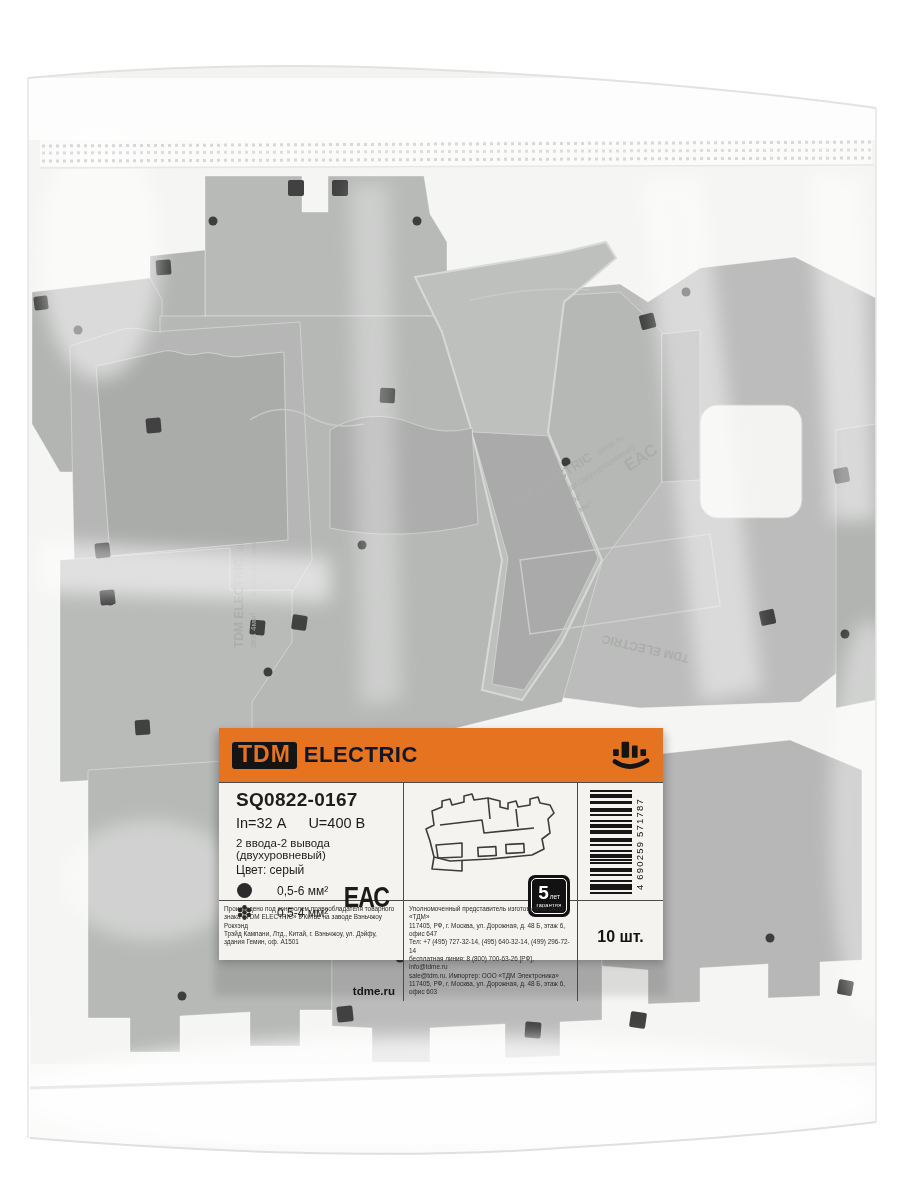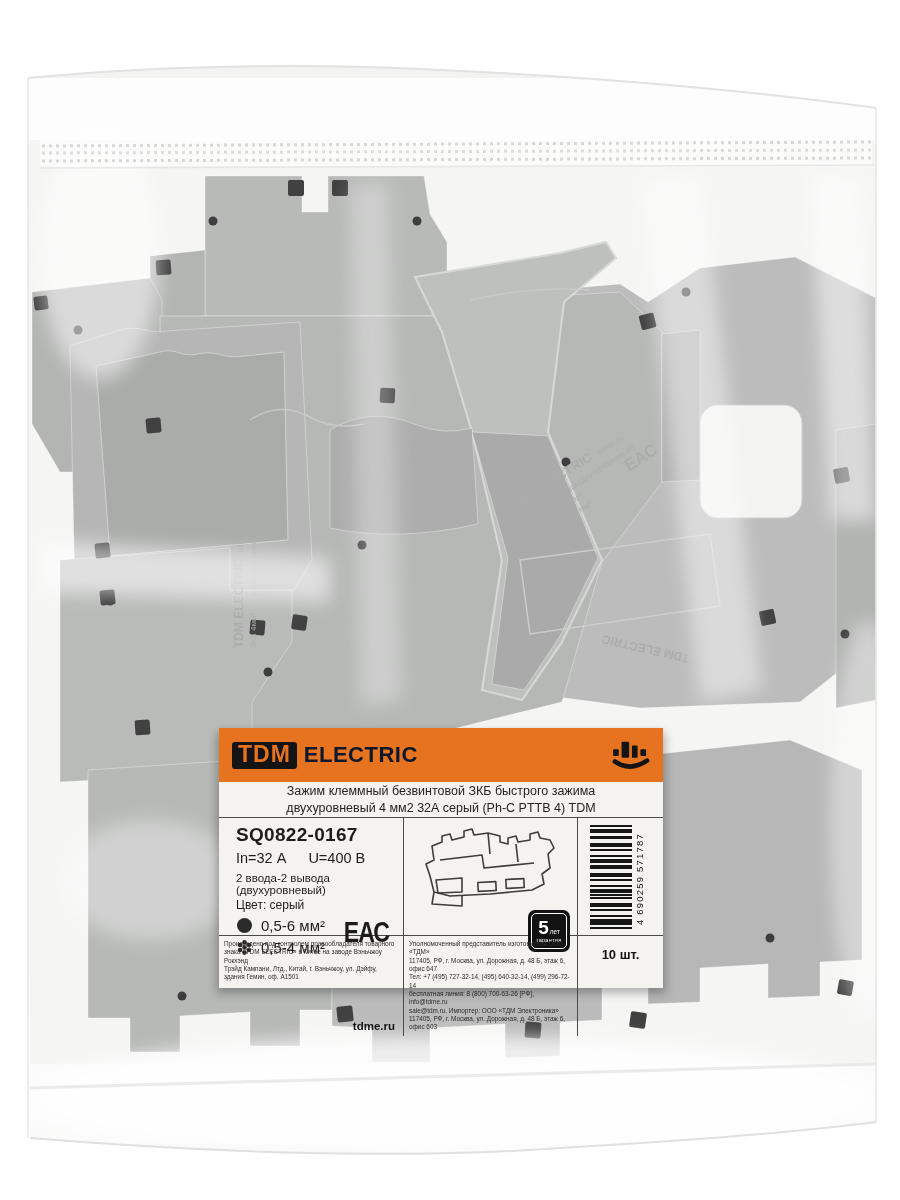--- a/index.html
+++ b/index.html
@@ -1,42 +1,42 @@
 <!DOCTYPE html>
 <html><head>
 <meta charset="utf-8">
 <style>
   html,body{margin:0;padding:0;background:#ffffff;}
   .scene{position:relative;width:900px;height:1200px;overflow:hidden;background:#ffffff;
          font-family:"Liberation Sans",sans-serif;}
   .scene svg.photo{position:absolute;left:0;top:0;}
 
   
-  .label{position:absolute;left:219px;top:728px;width:444px;height:260px;
+  .label{position:absolute;left:219px;top:728px;width:444px;height:232px;
          background:#f5f3ef;color:#1d1d1b;box-shadow:0 3px 8px rgba(0,0,0,.22);
          box-sizing:border-box;}
   .label *{box-sizing:border-box;}
   .lbl-header{height:54px;background:#e5731f;display:flex;align-items:center;
               justify-content:space-between;padding:0 13px;}
   .logo{display:flex;align-items:center;}
   .logo-box{background:#141414;color:#e5731f;font-weight:bold;font-size:23px;
             padding:1px 6px 3px;border-radius:3px;letter-spacing:1px;line-height:1;}
   .logo-rest{color:#0f172a;font-weight:bold;font-size:22px;margin-left:7px;letter-spacing:.5px;}
   .lbl-title{height:35px;display:flex;flex-direction:column;justify-content:center;
              text-align:center;font-size:12.5px;line-height:1.32;color:#232321;}
   .lbl-main{display:grid;grid-template-columns:185px 174px 1fr;height:118px;
             border-top:1px solid #4a4a48;}
   .col1,.col2{border-right:1px solid #4a4a48;position:relative;margin-left:8px;}
   .col1{padding:6px 9px 0;}
   .col3{position:relative;}
   .sku{font-size:19px;font-weight:bold;letter-spacing:.3px;}
   .specs{display:flex;gap:22px;font-size:14.5px;margin-top:4px;}
   .cfg{font-size:11.5px;margin-top:6px;}
   .clr{font-size:12px;margin-top:2px;}
-  .wire{display:flex;align-items:center;gap:8px;margin-top:5px;font-size:15px;}
+  .wire{display:flex;align-items:center;gap:24px;margin-top:5px;font-size:12px;}
   .eac{position:absolute;right:14px;bottom:6px;font-size:22px;font-weight:900;
        letter-spacing:-1px;transform:scale(1.05,1.3);transform-origin:bottom right;color:#1b1b1b;}
   .badge5{position:absolute;right:7px;bottom:4px;width:42px;height:42px;background:#121212;
           border-radius:7px;color:#fff;}
   .badge5 .inner{position:absolute;inset:3px;border:1.5px solid #fff;border-radius:5px;
           display:flex;flex-direction:column;align-items:center;justify-content:center;line-height:1;}
   .b5top{display:flex;align-items:flex-end;}
   .b5num{font-size:19px;font-weight:bold;}
   .b5let{font-size:6.5px;margin-left:1px;margin-bottom:2px;}
   .b5word{font-size:5.5px;margin-top:1px;letter-spacing:.3px;}
@@ -49,21 +49,21 @@
       repeating-linear-gradient(180deg,rgba(0,0,0,0) 0 11px,#161616 11px 13px,rgba(0,0,0,0) 13px 29px);}
   .bdigits{position:absolute;left:44px;top:108px;width:108px;height:14px;
            transform:rotate(-90deg);transform-origin:0 0;font-size:9.5px;letter-spacing:1.2px;
            text-align:center;color:#111;}
   .lbl-fine{display:grid;grid-template-columns:185px 174px 1fr;height:52px;
             border-top:1px solid #4a4a48;}
   .f1,.f2{border-right:1px solid #4a4a48;position:relative;padding:4px 5px;}
   .ftext{font-size:6.4px;line-height:1.3;color:#2c2c2a;white-space:pre-line;}
   .fsite{position:absolute;right:8px;bottom:4px;font-weight:bold;font-size:11.5px;color:#161616;}
   .f3{display:flex;align-items:flex-start;justify-content:center;}
-  .qty{font-weight:bold;font-size:13px;margin-top:11px;color:#141414;}
+  .qty{font-weight:bold;font-size:16px;margin-top:27px;color:#141414;}
 </style>
 </head>
 <body>
 
 <div class="scene">
 
   <svg class="photo" width="900" height="1200" viewBox="0 0 900 1200">
     <defs>
       <filter id="soft" x="-40%" y="-40%" width="180%" height="180%">
         <feGaussianBlur stdDeviation="9"></feGaussianBlur>
@@ -225,24 +225,20 @@
         <g fill="#141414">
           <rect x="1" y="11" width="6" height="7" rx="1"></rect>
           <rect x="10" y="3" width="8" height="17" rx="1.5"></rect>
           <rect x="21" y="7" width="6" height="13" rx="1"></rect>
           <rect x="30" y="11" width="6" height="7" rx="1"></rect>
           <path d="M3,24 Q19,35 37,23" fill="none" stroke="#141414" stroke-width="5" stroke-linecap="round"></path>
         </g>
       </svg>
     </div>
 
-    <div class="lbl-title">
-      <div>Зажим клеммный безвинтовой ЗКБ быстрого зажима</div>
-      <div>двухуровневый 4 мм2 32А серый (Ph-C PTTB 4) TDM</div>
-    </div>
 
     <div class="lbl-main">
       <div class="col1">
         <div class="sku">SQ0822-0167</div>
         <div class="specs">
           <span>In=32 А</span>
           <span>U=400 В</span>
         </div>
         <div class="cfg">2 ввода-2 вывода (двухуровневый)</div>
         <div class="clr">Цвет: серый</div>

